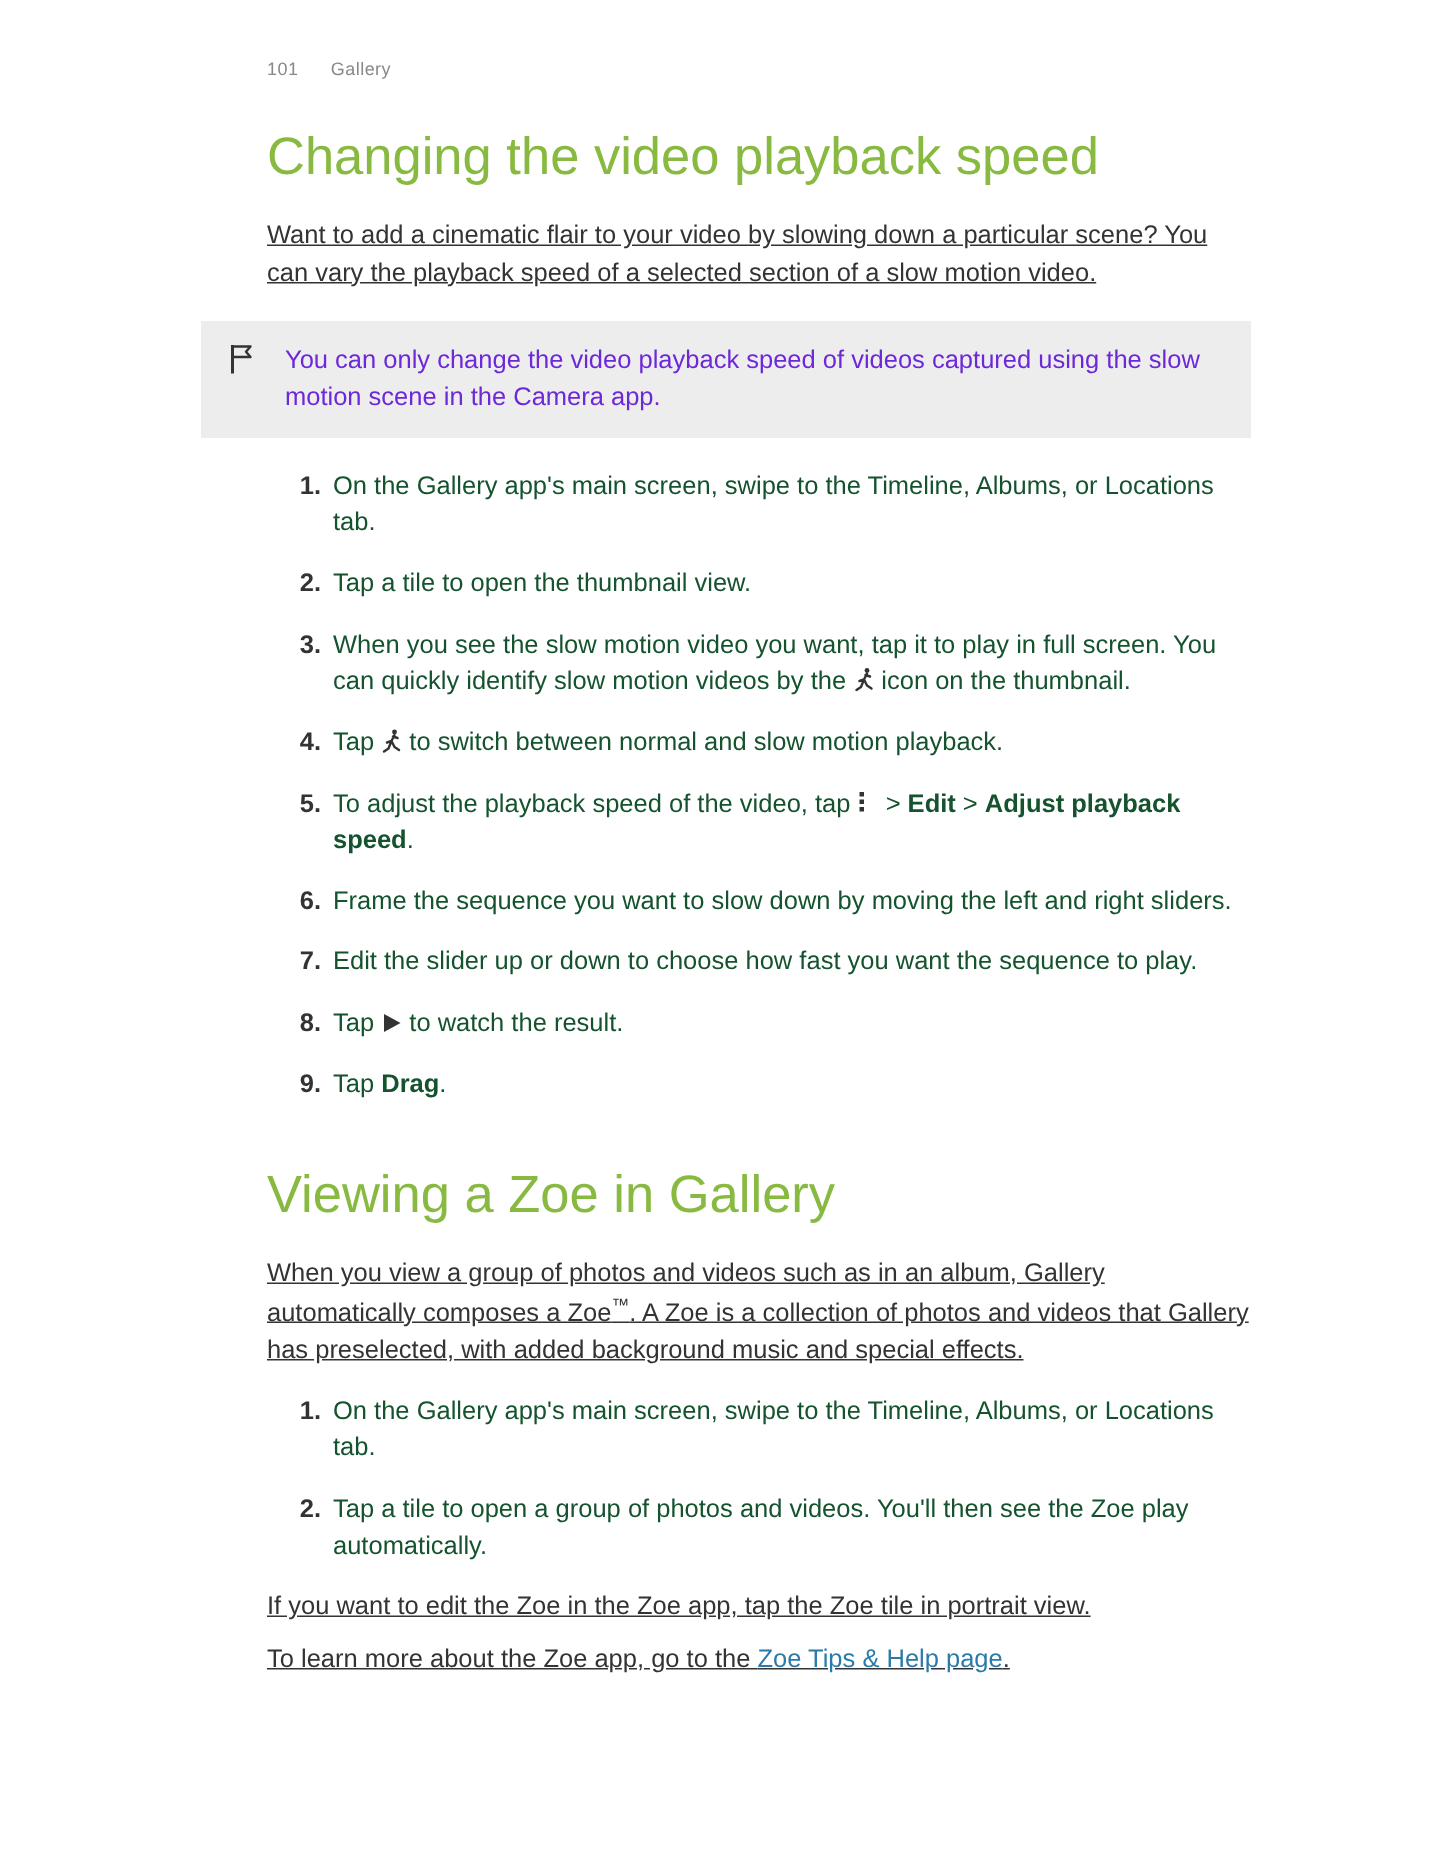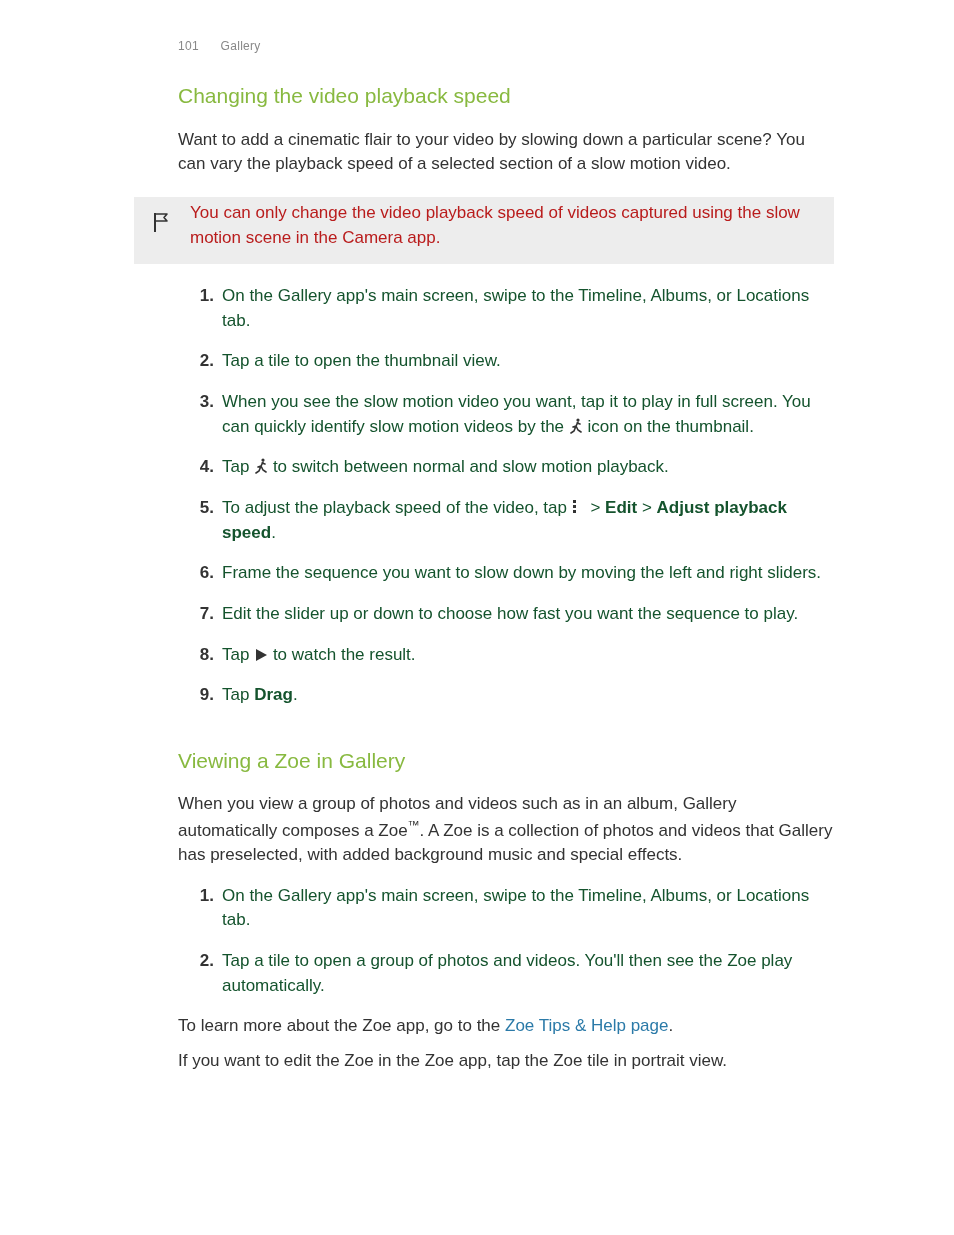--- a/index.html
+++ b/index.html
@@ -19,39 +19,40 @@
     .page-header {
       font-size: 12px;
       color: #888888;
       margin-bottom: 28px;
       letter-spacing: 0.3px;
     }
     .page-header .pn { margin-right: 18px; }
     h1.section-title {
       color: #88b940;
       font-weight: 400;
-      font-size: 21px;
+      font-size: 35px;
       margin-bottom: 18px;
       margin-top: 10px;
       line-height: 1.25;
     }
     h1.section-title.second { margin-top: 40px; }
     p.body-text {
       color: #333333;
       margin-bottom: 10px;
+      text-decoration: underline;
     }
     .note-box {
       background: #ededed;
       margin-left: -44px;
       margin-right: 0px;
-      padding: 4px 20px 14px 56px;
+      padding: 14px 20px 14px 56px;
       position: relative;
       margin-top: 20px;
       margin-bottom: 20px;
-      color: #b91c1c;
+      color: #6d28d9;
     }
     .note-box .flag {
       position: absolute;
       left: 18px;
       top: 14px;
     }
     ol.steps {
       list-style: none;
       counter-reset: step;
       margin: 16px 0 16px 0;
@@ -167,19 +168,19 @@
 
   <p class="body-text">
     <span>When you view a group of photos and videos such as in an album, Gallery automatically composes a Zoe</span><sup>™</sup><span>. A Zoe is a collection of photos and videos that Gallery has preselected, with added background music and special effects.</span>
   </p>
 
   <ol class="steps">
     <li><span>On the Gallery app's main screen, swipe to the Timeline, Albums, or Locations tab.</span></li>
     <li><span>Tap a tile to open a group of photos and videos. You'll then see the Zoe play automatically.</span></li>
   </ol>
 
+  <p class="body-text">If you want to edit the Zoe in the Zoe app, tap the Zoe tile in portrait view.</p>
+
   <p class="body-text">
     <span>To learn more about the Zoe app, go to the </span><a href="#" class="link">Zoe Tips &amp; Help page</a><span>.</span>
   </p>
 
-  <p class="body-text">If you want to edit the Zoe in the Zoe app, tap the Zoe tile in portrait view.</p>
-
 </div>
 
 </body></html>

